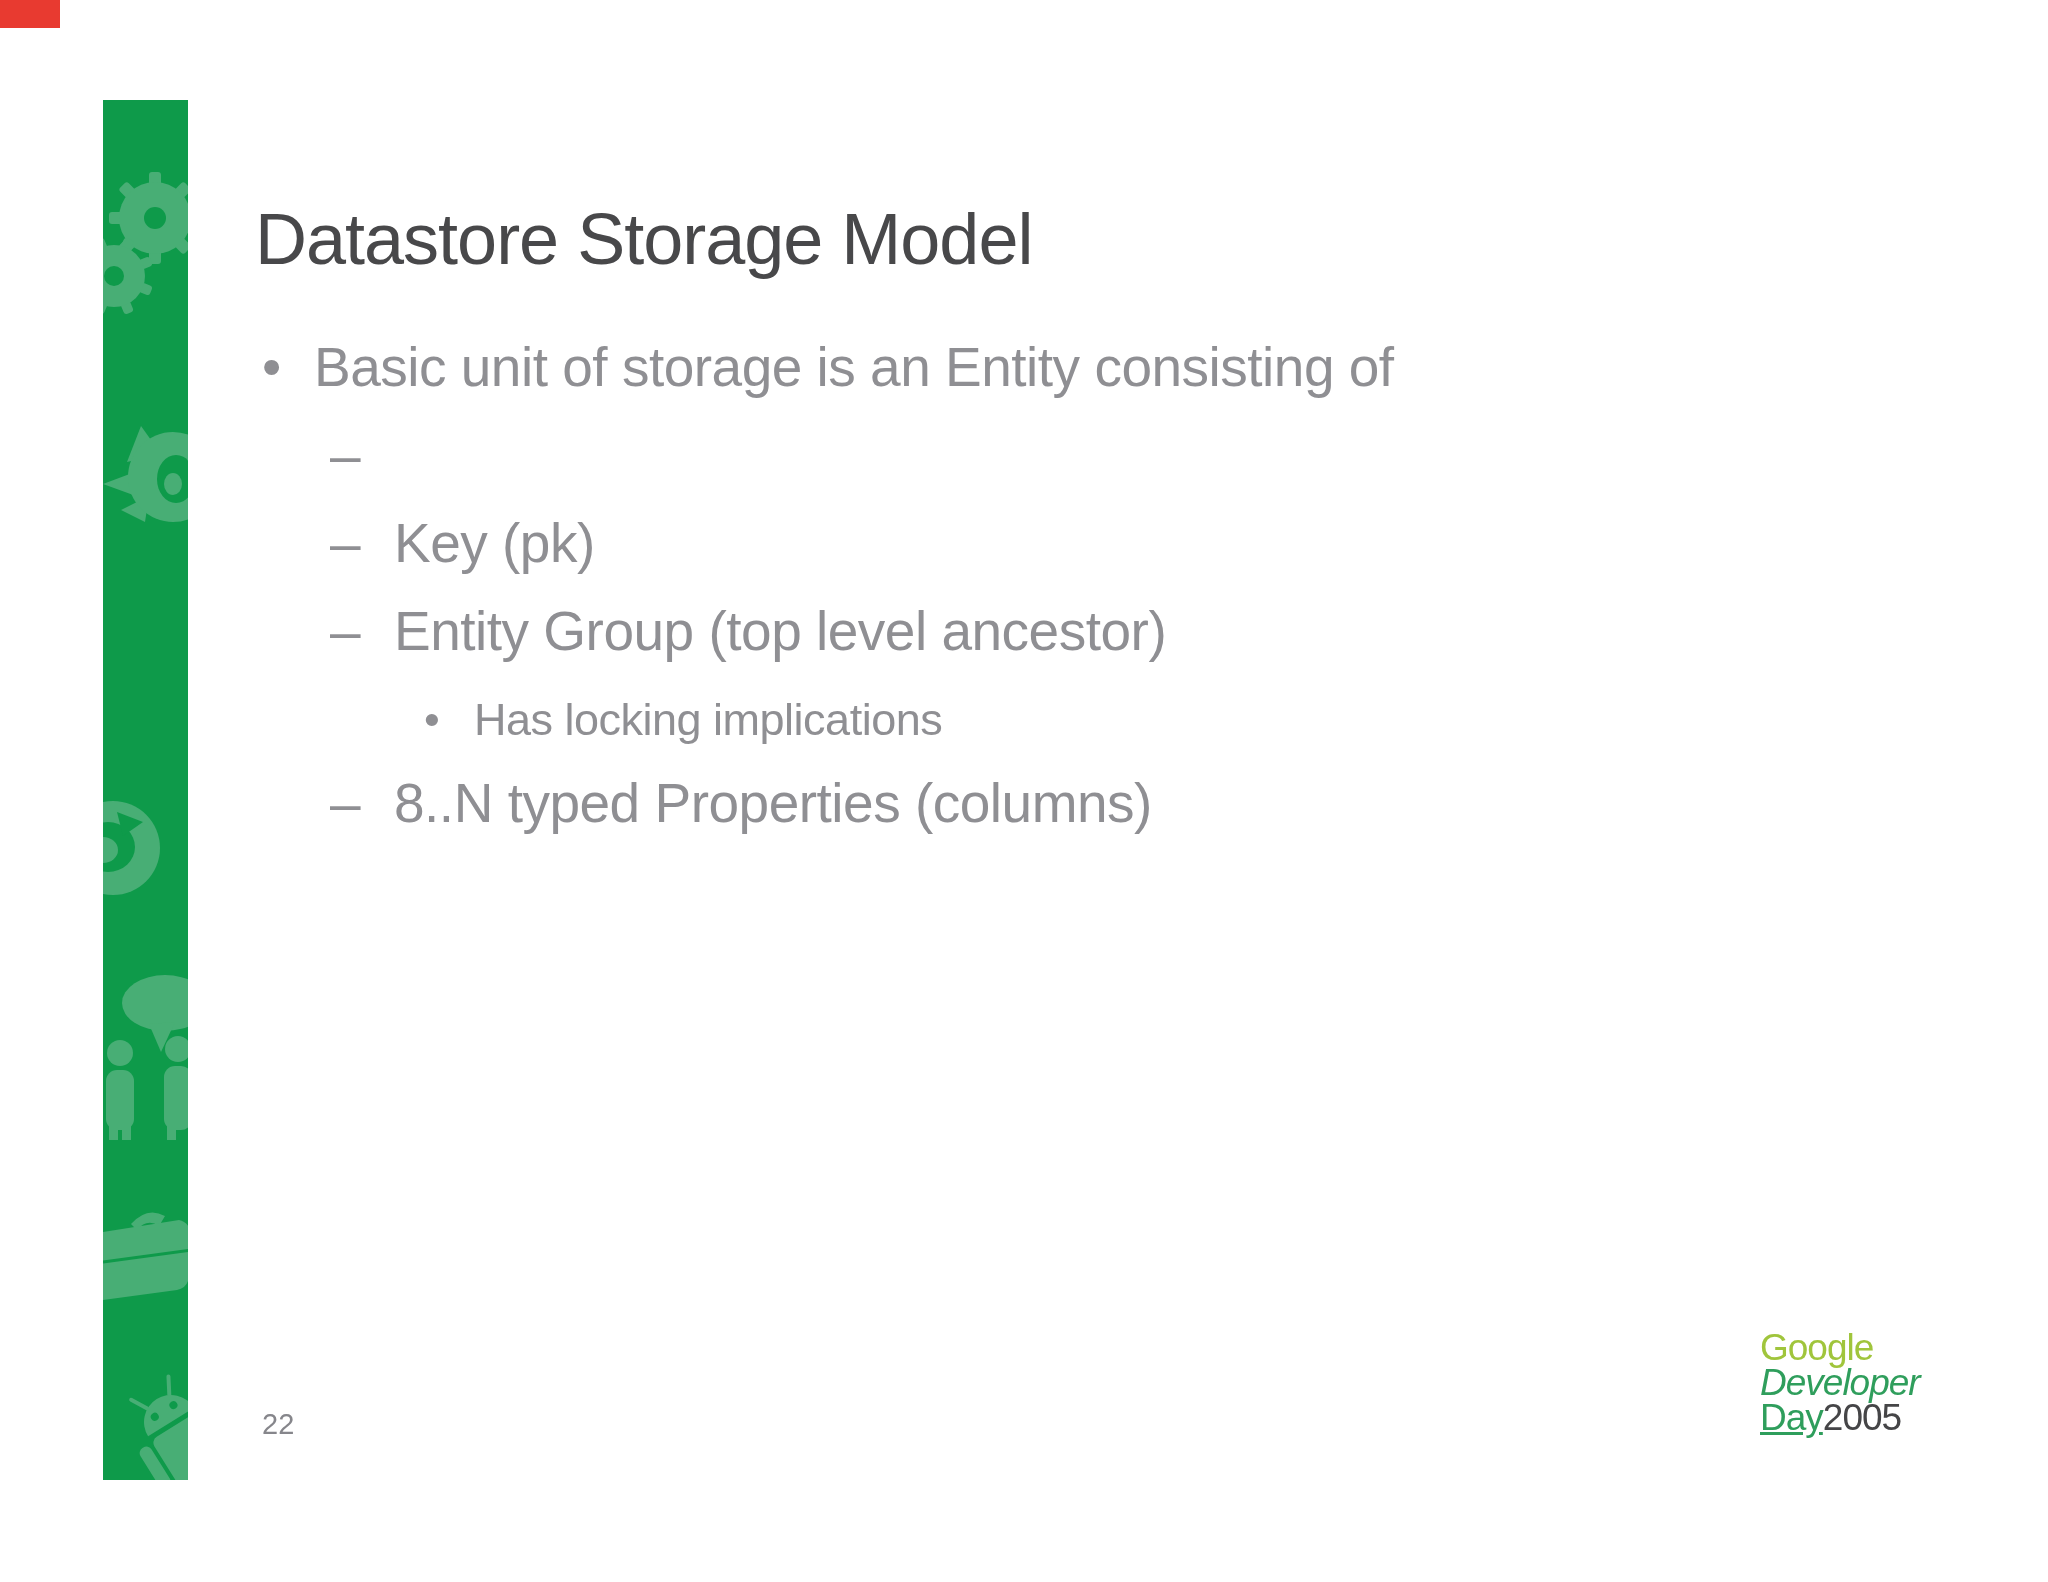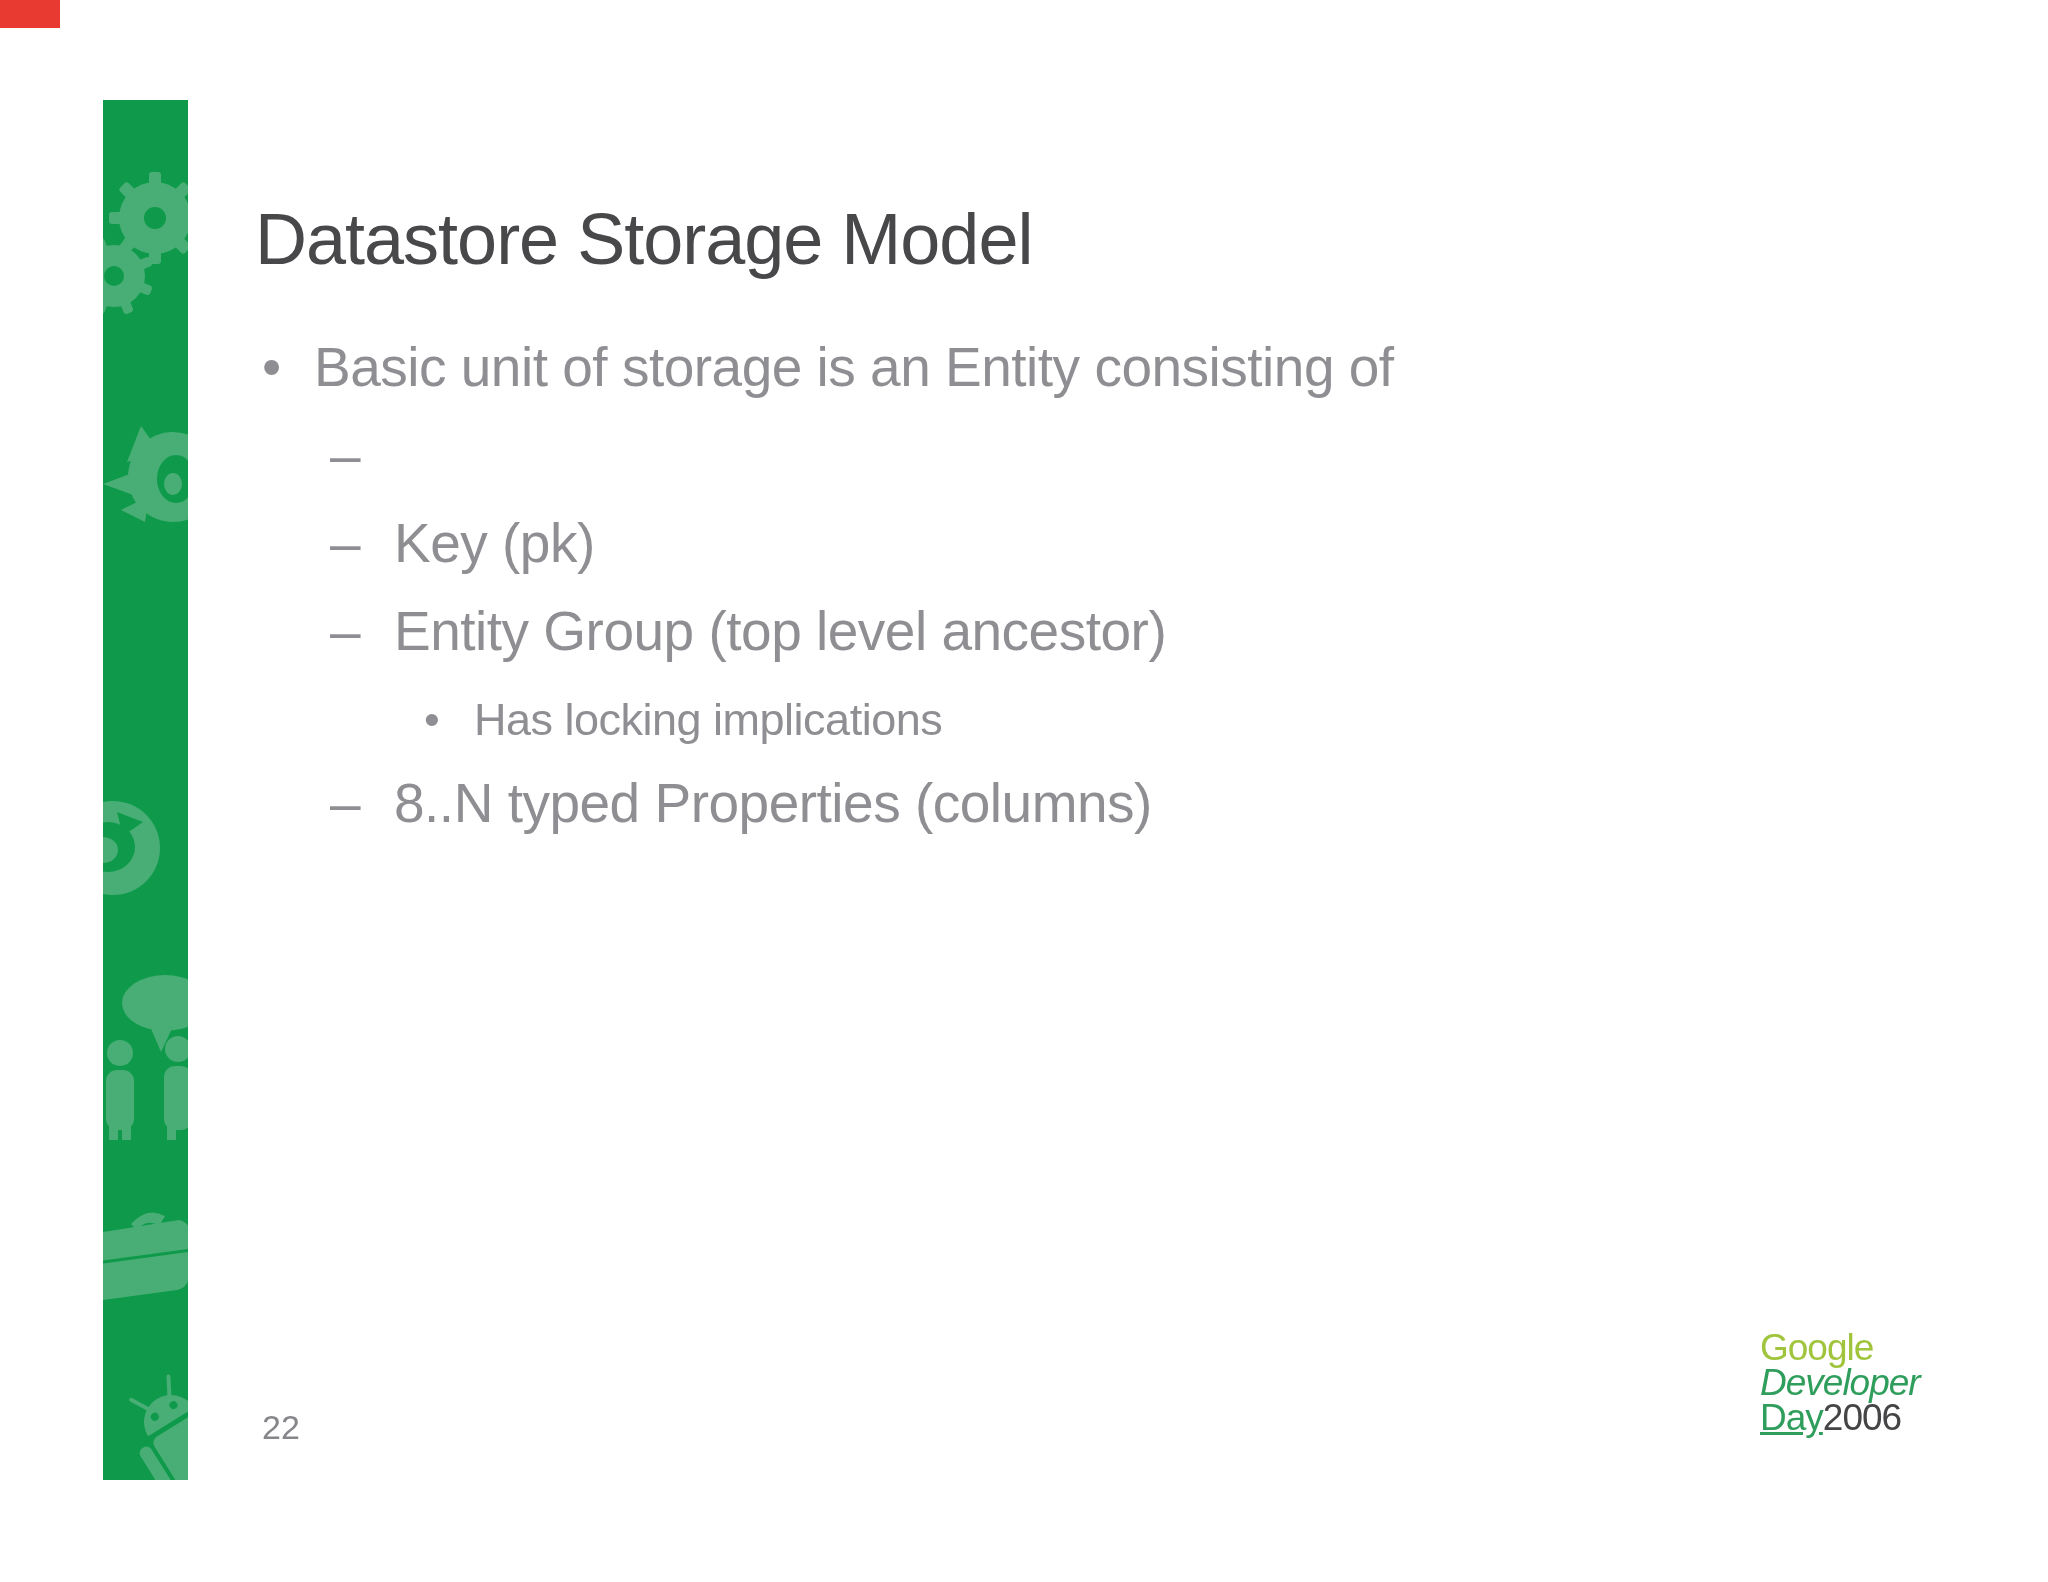--- a/index.html
+++ b/index.html
@@ -59,21 +59,21 @@
   .r0 { left: 262px; top: 336px; }
   .r1 { left: 330px; top: 424px; }
   .r2 { left: 330px; top: 512px; }
   .r3 { left: 330px; top: 600px; }
   .r4 { left: 424px; top: 694px; }
   .r5 { left: 330px; top: 772px; }
 
   .page-number {
     position: absolute;
     left: 262px; top: 1408px;
-    font-size: 34px;
+    font-size: 29px;
     color: var(--page-gray, #86868b);
   }
 
   .logo {
     position: absolute;
     left: 1744px; top: 1330px;
     font-size: 37px;
     line-height: 35px;
     letter-spacing: -1px;
     font-weight: 400;
@@ -193,16 +193,16 @@
   <div class="row r5 l2">
     <span class="marker">–</span>
     <span class="text">8..N typed Properties (columns)</span>
   </div>
 
   <div class="page-number">22</div>
 
   <div class="logo">
     <div class="line1">Google</div>
     <div class="line2">Developer</div>
-    <div class="line3"><span class="day">Day</span><span class="year">2006</span></div>
+    <div class="line3"><span class="day">Day</span><span class="year">2005</span></div>
   </div>
 
 </div>
 
 </body></html>

